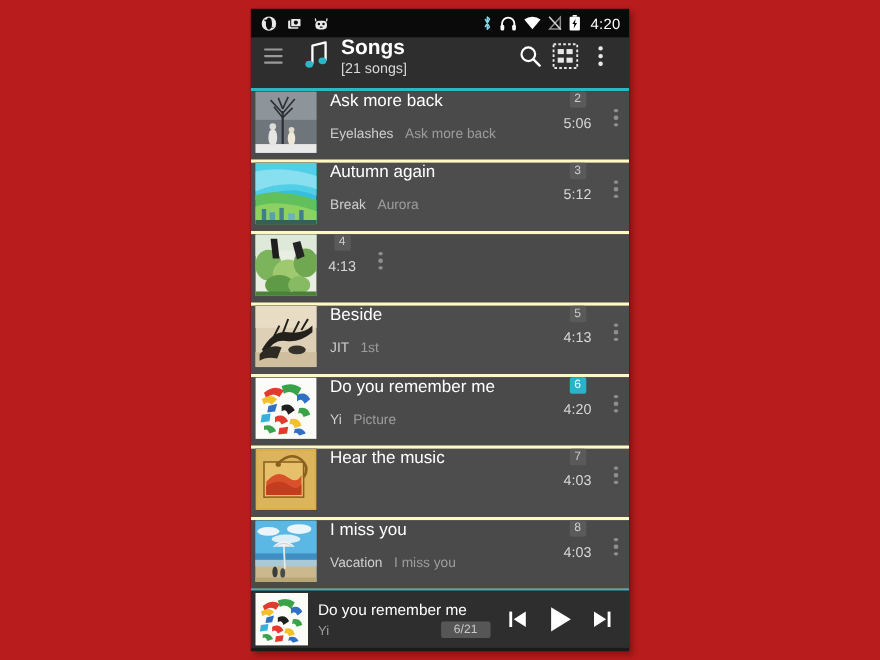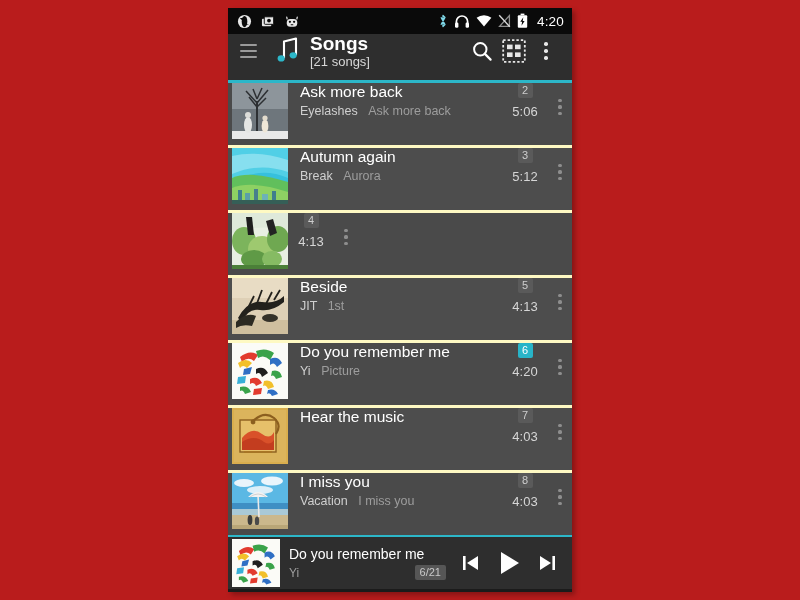--- a/index.html
+++ b/index.html
@@ -153,21 +153,21 @@
   }
   .row-title {
     color: #ffffff;
     font-size: 15.5px;
     line-height: 18px;
     white-space: nowrap;
     overflow: hidden;
     text-overflow: ellipsis;
   }
   .row-meta {
-    margin-top: 3px;
+    margin-top: 13px;
     font-size: 12.5px;
     line-height: 14px;
     white-space: nowrap;
     overflow: hidden;
     text-overflow: ellipsis;
   }
   .row-artist { color: #cfcfcf; }
   .row-album { color: #9d9d9d; margin-left: 7px; }
 
   .row-right {
@@ -239,21 +239,21 @@
   }
   .player-sub-line { display: flex; align-items: center; margin-top: 3px; }
   .player-artist { color: #9d9d9d; font-size: 12px; line-height: 14px; }
   .player-counter {
     margin-left: auto;
     margin-right: 6px;
     background: #565656;
     color: #c9c9c9;
     font-size: 11px;
     line-height: 15px;
-    padding: 0 5px;
+    padding: 0 12px;
     border-radius: 2px;
   }
   .player-controls { flex: 0 0 auto; display: flex; align-items: center; padding-right: 6px; }
   .pctrl {
     width: 38px; height: 40px;
     display: flex; align-items: center; justify-content: center;
     cursor: pointer;
   }
 </style>
 </head>

